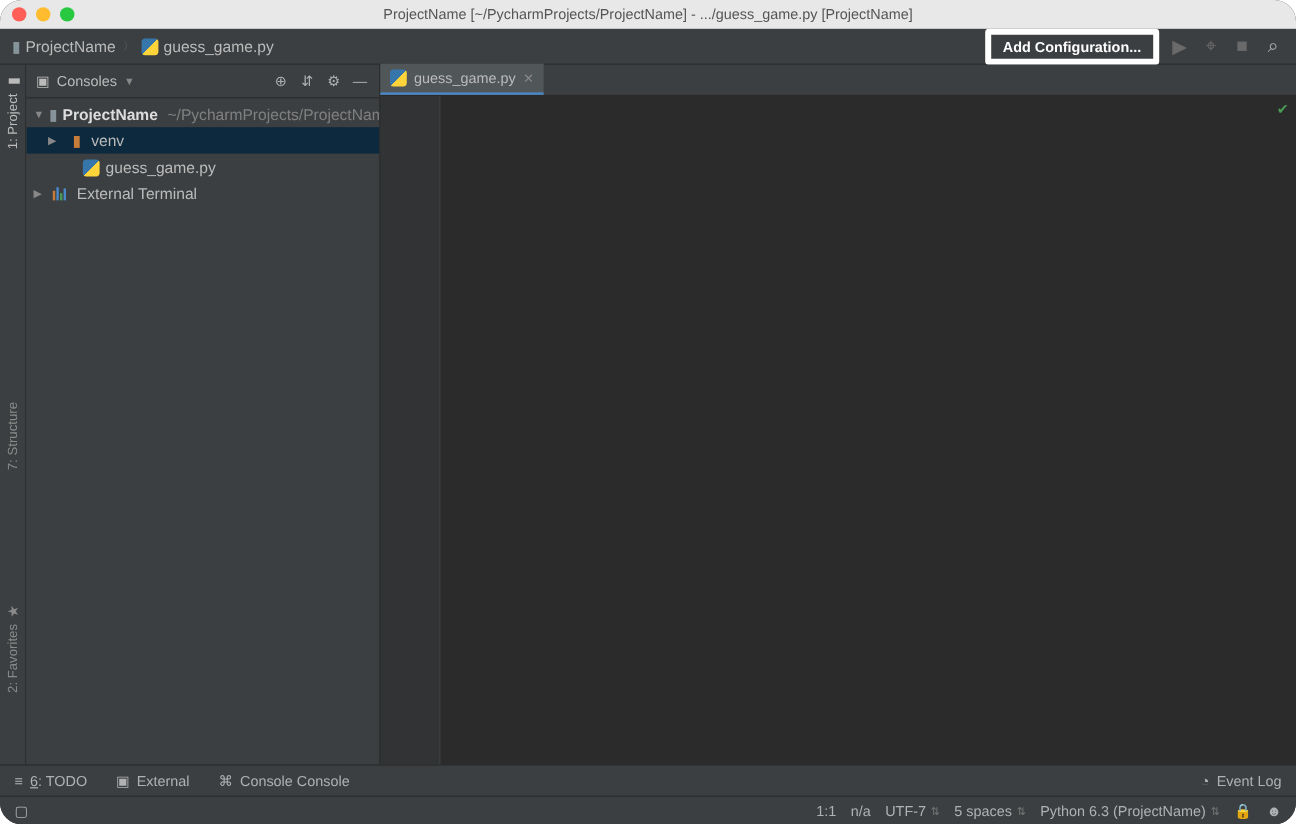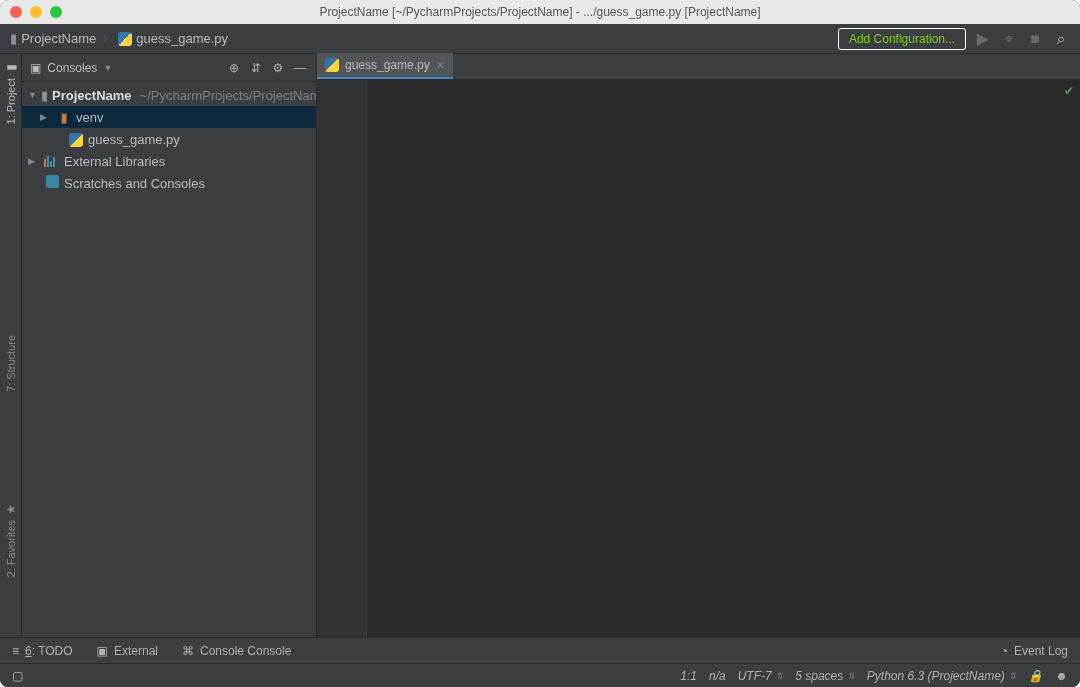--- a/index.html
+++ b/index.html
@@ -1,28 +1,28 @@
 <!DOCTYPE html>
 <html><head>
 <meta charset="utf-8">
 <style>
 * { margin: 0; padding: 0; box-sizing: border-box; font-family: -apple-system, "Segoe UI", sans-serif; }
 body { background: #fff; width: 1080px; height: 687px; overflow: hidden; }
-.window { width: 1080px; height: 687px; background: #3c3f41; display: flex; flex-direction: column; border-radius: 8px; overflow: hidden; }
+.window { width: 1080px; height: 687px; background: #3c3f41; display: flex; flex-direction: column; border-radius: 18px; overflow: hidden; }
 .titlebar { height: 24px; background: #e8e8e8; display: flex; align-items: center; padding: 0 10px; position: relative; }
 .traffic { display: flex; gap: 8px; }
 .dot { width: 12px; height: 12px; border-radius: 50%; }
 .dot.red { background: #ff5f57; } .dot.yellow { background: #febc2e; } .dot.green { background: #28c840; }
 .title-text { position: absolute; left: 50%; transform: translateX(-50%); font-size: 12px; color: #555; }
 .navbar { height: 30px; background: #3c3f41; display: flex; align-items: center; padding: 0 10px; border-bottom: 1px solid #2b2b2b; }
 .breadcrumb { display: flex; align-items: center; gap: 6px; color: #bbb; font-size: 13px; }
 .crumb { display: flex; align-items: center; gap: 4px; }
 .chev { color: #666; font-size: 10px; }
 .nav-right { margin-left: auto; display: flex; align-items: center; gap: 8px; }
-.add-config { border: 1px solid #ffffff; background: #3c3f41; color: #84cc16; padding: 3px 10px; border-radius: 3px; font-size: 12px; }
+.add-config { border: 5px solid #ffffff; background: #3c3f41; color: #ffffff; padding: 3px 10px; border-radius: 3px; font-size: 12px; font-weight: bold; }
 .nav-icon { color: #6a6a6a; width: 18px; text-align: center; }
 .nav-icon.search { color: #afb1b3; font-size: 16px; }
 .main { flex: 1; display: flex; min-height: 0; }
 .leftgutter { width: 22px; background: #3c3f41; border-right: 1px solid #2b2b2b; display: flex; flex-direction: column; align-items: center; padding-top: 6px; gap: 40px; }
 .vtab { writing-mode: vertical-rl; transform: rotate(180deg); font-size: 11px; color: #8a8a8a; display: flex; align-items: center; gap: 4px; }
 .vtab.active { color: #bbb; }
 .vtab-icon { writing-mode: horizontal-tb; transform: rotate(90deg); font-size: 12px; }
 .sidebar { width: 295px; background: #3c3f41; display: flex; flex-direction: column; border-right: 1px solid #2b2b2b; }
 .sidebar-head { height: 28px; display: flex; align-items: center; padding: 0 8px; gap: 6px; color: #bbb; font-size: 12px; border-bottom: 1px solid #2b2b2b; }
 .sidebar-head .sp { flex: 1; }
@@ -42,21 +42,21 @@
 .tab .close { color: #888; font-size: 11px; }
 .editor-body { flex: 1; background: #2b2b2b; position: relative; display: flex; }
 .gutter { width: 50px; background: #313335; border-right: 1px solid #3c3f41; }
 .check { position: absolute; top: 4px; right: 6px; color: #499c54; font-size: 12px; }
 .toolwindowbar { height: 26px; background: #3c3f41; display: flex; align-items: center; padding: 0 12px; gap: 24px; border-top: 1px solid #2b2b2b; font-size: 12px; color: #afb1b3; }
 .twitem { display: flex; align-items: center; gap: 6px; }
 .twitem .u { text-decoration: underline; }
 .tw-right { margin-left: auto; }
 .statusbar { height: 24px; background: #3c3f41; display: flex; align-items: center; padding: 0 12px; gap: 12px; border-top: 1px solid #2b2b2b; font-size: 12px; color: #afb1b3; }
 .statusbar .sp { flex: 1; }
-.sitem { display: flex; align-items: center; gap: 4px; font-style: italic; }
+.sitem { display: flex; align-items: center; gap: 4px; }
 .updown { font-size: 9px; color: #777; }
 .lock { color: #afb1b3; }
 .py-icon::before { content: ""; display: inline-block; width: 14px; height: 14px; background: linear-gradient(135deg, #3776ab 50%, #ffd43b 50%); border-radius: 3px; vertical-align: middle; }
 .lib-icon { display: inline-flex; gap: 1px; align-items: flex-end; height: 12px; }
 .lib-icon span { width: 2px; background: #4a88c7; }
 .lib-icon span:nth-child(1){height:8px;background:#c87c3a;} .lib-icon span:nth-child(2){height:11px;} .lib-icon span:nth-child(3){height:6px;background:#499c54;} .lib-icon span:nth-child(4){height:10px;}
 .scratch-icon::before { content:""; display:inline-block; width:13px; height:13px; background:#3e86a0; border-radius:2px; position:relative; }
 </style>
 </head>
 <body>
@@ -139,26 +139,21 @@
           <span>guess_game.py</span>
         </div>
         <div class="tree-row">
           <span class="arrow">▶</span>
           <span class="icon lib-icon">
               <span></span>
               <span></span>
               <span></span>
               <span></span>
             </span>
-          <span>External Libraries</span>
-        </div>
-        <div class="tree-row">
-          <span class="arrow"></span>
-          <span class="icon scratch-icon"></span>
-          <span>Scratches and Consoles</span>
+          <span>External Terminal</span>
         </div>
       </div>
     </div>
 
     <div class="editor-area">
       <div class="tabs">
         <div class="tab">
           <span class="py-icon"></span>
           <span>guess_game.py</span>
           <span class="close">✕</span>

